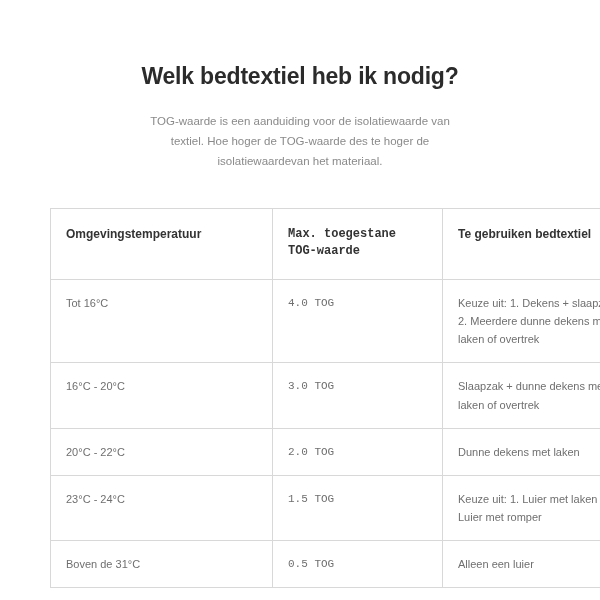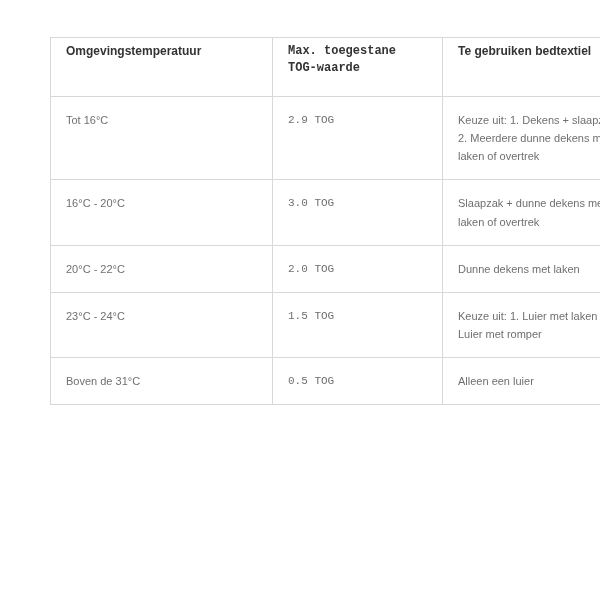--- a/index.html
+++ b/index.html
@@ -53,54 +53,56 @@
     text-align: left;
     vertical-align: top;
     padding: 14px 14px 14px 15px;
   }
   table.tog-table thead th {
     font-size: 12px;
     font-weight: bold;
     color: #333333;
     line-height: 1.45;
     height: 36px;
-    padding-top: 5px;
+    padding-top: 17px;
     padding-bottom: 17px;
   }
   table.tog-table tbody td {
     font-size: 11px;
     color: #6f6f6f;
     line-height: 1.65;
     font-weight: normal;
   }
   .col-1 { width: 192px; }
   .col-2 { width: 140px; font-family: Liberation Mono, monospace; }
   .col-3 { width: 168px; }
   .row-tall td { padding-top: 15px; padding-bottom: 16px; }
 </style>
 </head>
 <body>
 
 <div class="page">
 
+  <h1 class="title">Welk bedtextiel heb ik nodig?</h1>
 
+  <p class="intro">TOG-waarde is een aanduiding voor de isolatiewaarde van textiel. Hoe hoger de TOG-waarde des te hoger de isolatiewaardevan het materiaal.</p>
 
   <div class="table-wrap">
     <table class="tog-table">
       <thead>
         <tr>
           <th class="col-1">Omgevingstemperatuur</th>
           <th class="col-2">Max. toegestane TOG-waarde</th>
           <th class="col-3">Te gebruiken bedtextiel</th>
         </tr>
       </thead>
       <tbody>
         <tr class="row-tall">
           <td class="col-1">Tot 16°C</td>
-          <td class="col-2">2.9 TOG</td>
+          <td class="col-2">4.0 TOG</td>
           <td class="col-3 cell-lines">Keuze uit:
 1. Dekens + slaapzak
 2. Meerdere dunne dekens
 met laken of overtrek</td>
         </tr>
         <tr>
           <td class="col-1">16°C - 20°C</td>
           <td class="col-2">3.0 TOG</td>
           <td class="col-3 cell-lines">Slaapzak + dunne dekens
 met laken of overtrek</td>

